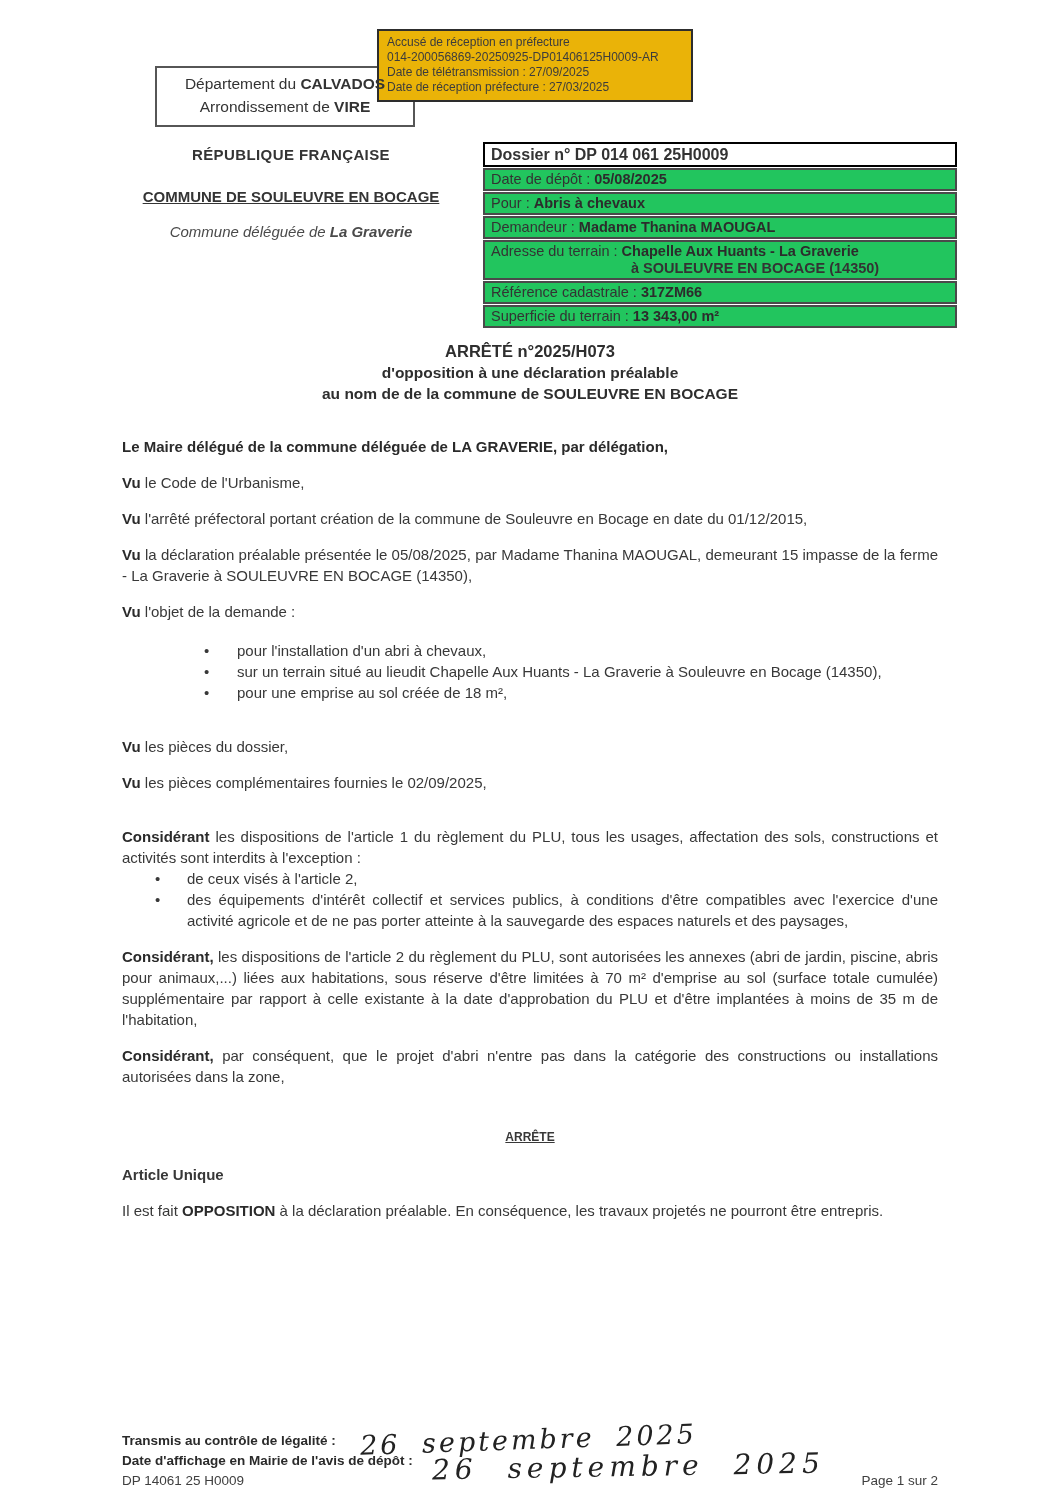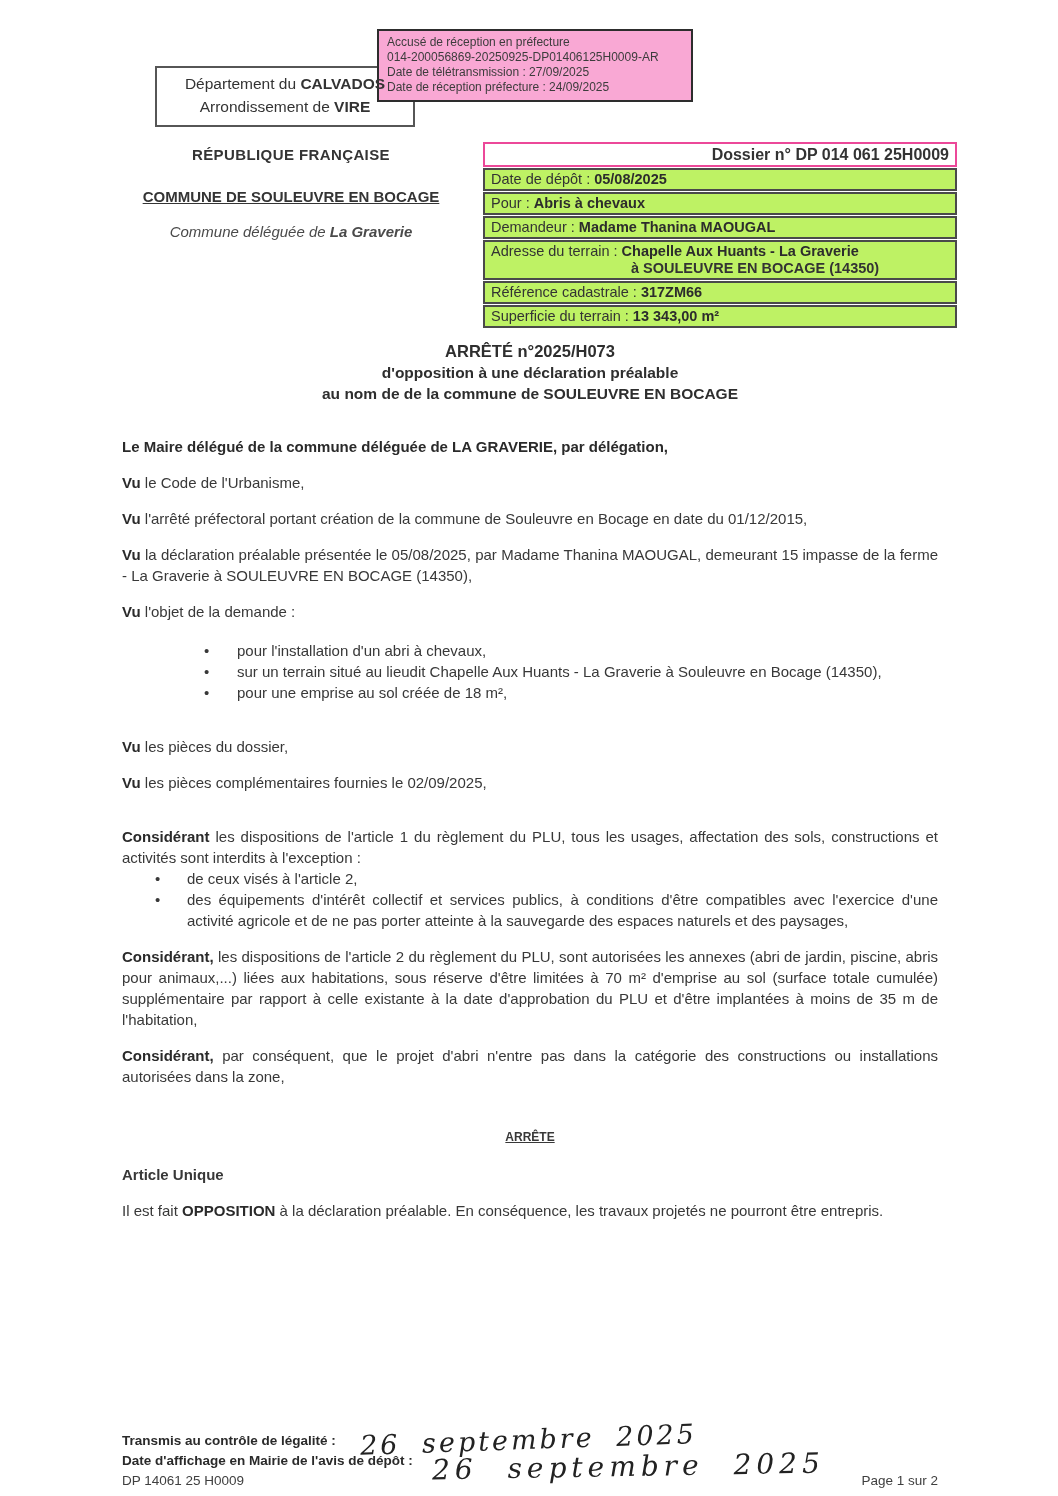--- a/index.html
+++ b/index.html
@@ -1,40 +1,40 @@
 <!DOCTYPE html>
 <html><head>
 <meta charset="utf-8">
 <style>
   html,body{margin:0;padding:0;background:#fff;}
   .page{position:relative;width:1058px;height:1496px;background:#ffffff;overflow:hidden;
         font-family:"Liberation Sans","DejaVu Sans",sans-serif;color:#333;}
 
   
-  .stamp{position:absolute;left:377px;top:29px;width:296px;background:#f9a8d4;z-index:2;
+  .stamp{position:absolute;left:377px;top:29px;width:296px;background:#eab308;z-index:2;
          border:2px solid #2d2d2d;padding:4px 8px 5px 8px;font-size:12px;line-height:15px;color:#3c3c3c;}
 
   
   .dept-box{position:absolute;left:155px;top:66px;width:256px;height:53px;border:2px solid #565656;
             text-align:center;font-size:15.5px;line-height:23px;padding-top:4px;color:#333;}
   .dept-box .dept-line{position:relative;z-index:3;}
 
   .republic{position:absolute;left:121px;top:146px;width:340px;text-align:center;
             font-size:15px;font-weight:bold;letter-spacing:.4px;color:#343434;}
   .commune{position:absolute;left:121px;top:188px;width:340px;text-align:center;
            font-size:15px;font-weight:bold;text-decoration:underline;color:#343434;}
   .deleguee{position:absolute;left:121px;top:223px;width:340px;text-align:center;
             font-size:15px;font-style:italic;color:#4a4a4a;}
   .deleguee b{font-style:italic;}
 
   
   .dossier{position:absolute;left:483px;top:142px;width:474px;font-size:14.5px;color:#333;}
-  .t-head{border:2px solid #ec4899;background:#fff;text-align:right;font-weight:bold;
+  .t-head{border:2px solid #000000;background:#fff;text-align:left;font-weight:bold;
           font-size:16px;line-height:19px;padding:1px 6px;}
-  .t-row{border:2px solid #4a4a4a;background:#bef264;margin-top:1px;line-height:15px;padding:2px 6px;}
+  .t-row{border:2px solid #4a4a4a;background:#22c55e;margin-top:1px;line-height:15px;padding:2px 6px;}
   .t-row b{color:#2c2c2c;}
   .t-line2{display:block;padding-left:140px;font-weight:bold;margin-top:2px;}
 
   
   .title-block{position:absolute;left:122px;top:341px;width:816px;text-align:center;
                font-weight:bold;color:#2e2e2e;}
   .title-block .t1{font-size:16.5px;line-height:21px;}
   .title-block .t2,.title-block .t3{font-size:15.5px;line-height:21px;}
 
   
@@ -67,21 +67,21 @@
 </style>
 </head>
 <body>
 
 <div class="page">
 
   <div class="stamp">
     <div>Accusé de réception en préfecture</div>
     <div>014-200056869-20250925-DP01406125H0009-AR</div>
     <div>Date de télétransmission : 27/09/2025</div>
-    <div>Date de réception préfecture : 24/09/2025</div>
+    <div>Date de réception préfecture : 27/03/2025</div>
   </div>
 
   <div class="dept-box">
     <div class="dept-line"><span>Département du </span><b>CALVADOS</b></div>
     <div class="dept-line"><span>Arrondissement de </span><b>VIRE</b></div>
   </div>
 
   <div class="republic">RÉPUBLIQUE FRANÇAISE</div>
   <div class="commune">COMMUNE DE SOULEUVRE EN BOCAGE</div>
   <div class="deleguee"><span>Commune déléguée de </span><b>La Graverie</b></div>

